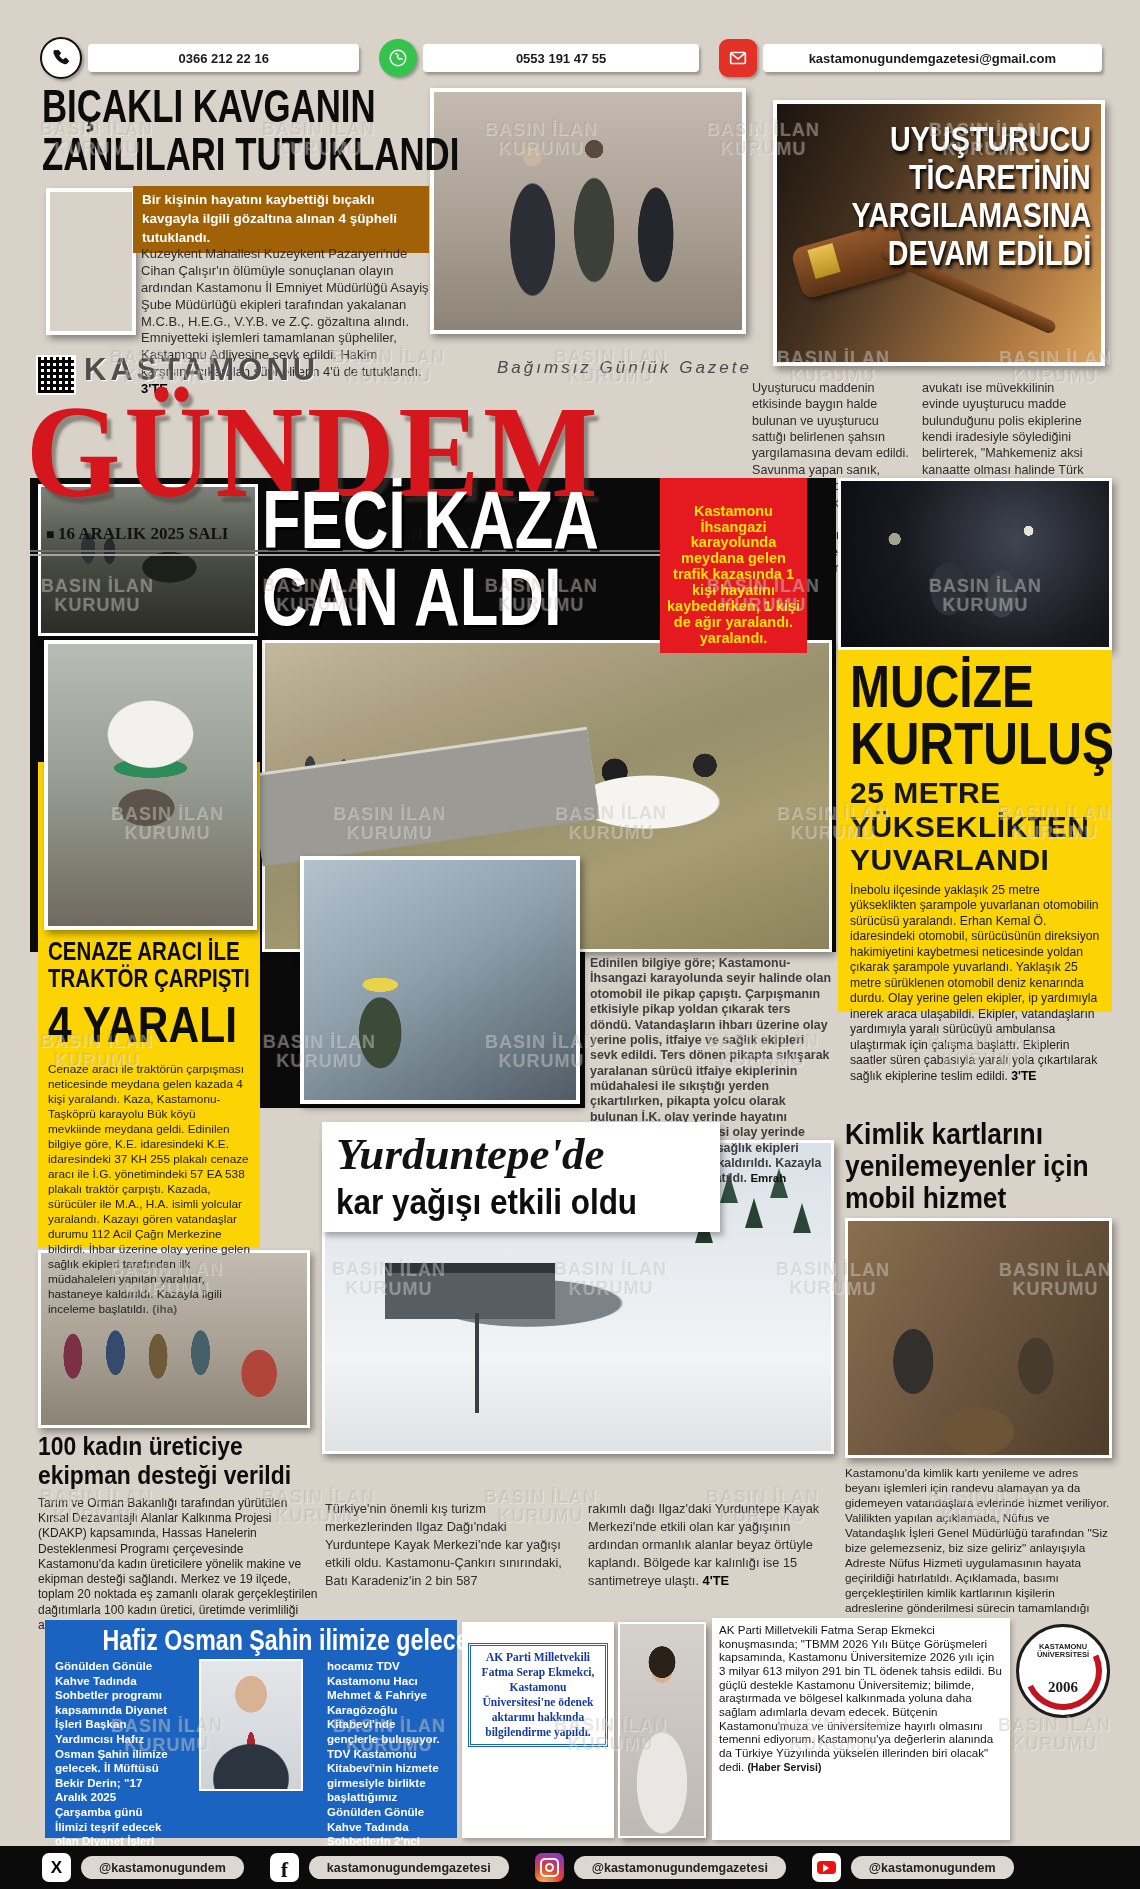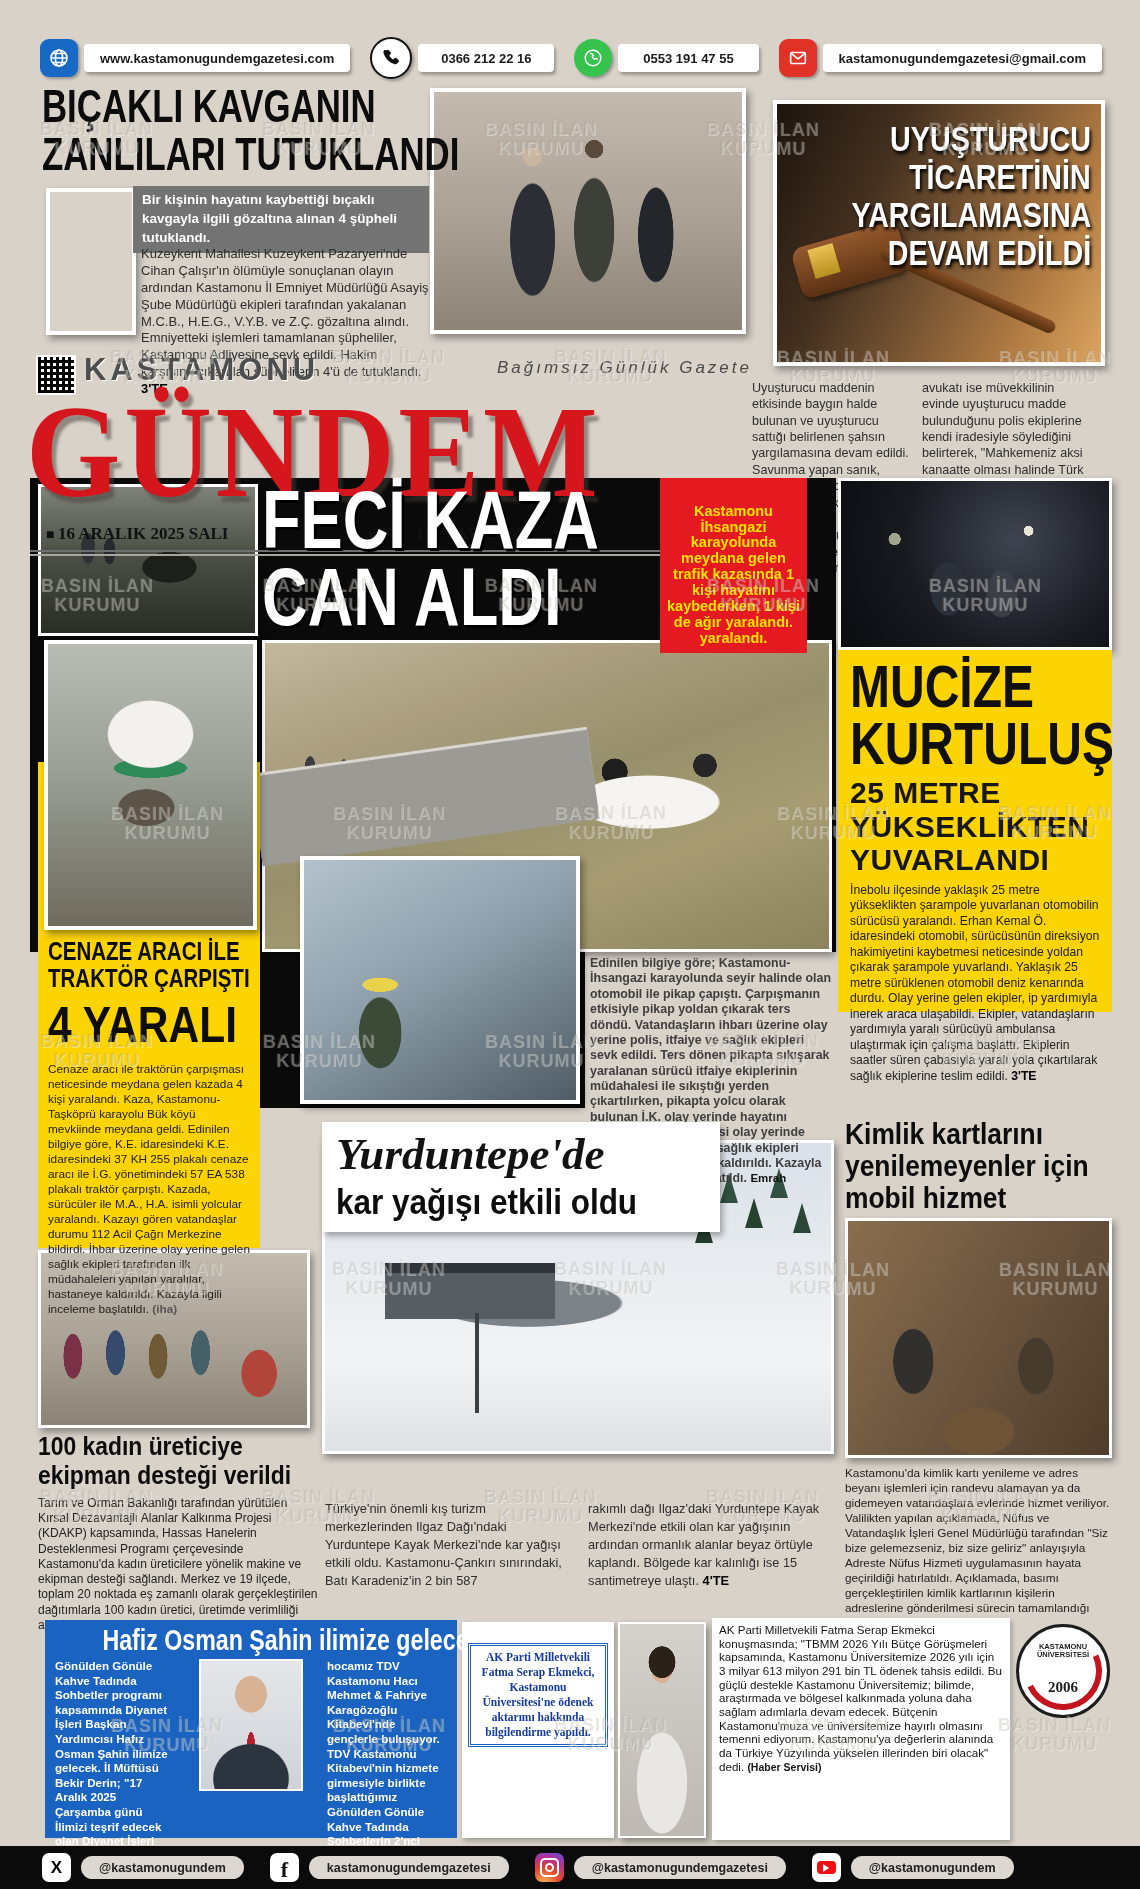--- a/index.html
+++ b/index.html
@@ -23,21 +23,21 @@
              text-shadow:1px 1px 0 #fff;}
   .gundem{font-family:"Liberation Serif",serif;font-weight:bold;font-size:132px;line-height:1;color:#d6161d;
           letter-spacing:4px;text-shadow:5px 6px 3px rgba(70,62,55,.5);}
   .tagline{font-style:italic;font-size:17px;color:#4a4a4a;letter-spacing:3px;}
   .dateline{font-family:"Liberation Serif",serif;font-weight:bold;font-size:17px;color:#111;}
   .dateline::before{content:"■ ";font-size:14px;}
   .rule2{height:6px;background:linear-gradient(#6f6f6f 0 2px,rgba(0,0,0,0) 2px 4px,#a9a49c 4px 6px);}
   
   .h-black{font-weight:bold;color:#0c0c0c;}
   .h-white{font-weight:bold;color:#fff;}
-  .lead-red{background:#737373;color:#fff;font-weight:bold;font-size:13.5px;line-height:1.4;padding:5px 9px;box-sizing:border-box;}
+  .lead-red{background:#a16207;color:#fff;font-weight:bold;font-size:13.5px;line-height:1.4;padding:5px 9px;box-sizing:border-box;}
   .bodytxt{color:#2e2e2e;font-size:13px;line-height:1.3;}
   .smallbody{color:#222;font-size:11.8px;line-height:1.27;}
   .pgref{font-weight:bold;color:#000;}
   .yellowpanel{background:#fcd303;}
   .redbox{background:#e51a20;color:#ffe300;font-weight:bold;font-size:14.5px;line-height:1.1;text-align:center;
           display:flex;align-items:center;justify-content:center;padding:6px 5px;box-sizing:border-box;}
   .caption{font-weight:bold;color:#3e3e3e;font-size:12.4px;line-height:1.24;}
   .bluebox{background:#1b63c0;color:#fff;}
   .kublue{color:#16399d;font-weight:bold;}
   .serifsub{font-family:"Liberation Serif",serif;font-weight:bold;color:#16399d;font-size:11.5px;line-height:1.3;text-align:center;}
@@ -216,30 +216,20 @@
         <div>BASIN İLAN</div>
         <div>KURUMU</div>
       </div>
       <div class="wm" style="left: 998px; top: 1716px;">
         <div>BASIN İLAN</div>
         <div>KURUMU</div>
       </div>
     </div>
 
   <div class="contact">
-    <div class="citem" style="flex:1.15">
-      <span class="cicon" style="background:#1769c4">
-        <svg width="24" height="24" viewBox="0 0 24 24" fill="none" stroke="#fff" stroke-width="1.6">
-            <circle cx="12" cy="12" r="8"></circle>
-            <ellipse cx="12" cy="12" rx="3.6" ry="8"></ellipse>
-            <path d="M4 12h16M5.5 7.5h13M5.5 16.5h13"></path>
-          </svg>
-      </span>
-      <span class="cpill" style="flex:1">www.kastamonugundemgazetesi.com</span>
-    </div>
     <div class="citem" style="flex:1">
       <span class="cicon" style="background:#fff;border:2px solid #111;border-radius:50%">
         <svg width="20" height="20" viewBox="0 0 24 24" fill="#111">
             <path d="M6.6 2.8c.8-.8 2-.8 2.7 0l2 2c.8.8.8 2 0 2.7l-1 1c-.3.3-.3.8-.1 1.2.9 1.6 2.2 2.9 3.8 3.8.4.2.9.2 1.2-.1l1-1c.8-.8 2-.8 2.7 0l2 2c.8.8.8 2 0 2.7l-1.2 1.2c-1 1-2.5 1.4-3.9.9-3-1-5.7-2.7-7.9-4.9S4.1 9.4 3.1 6.4c-.5-1.4-.1-2.9.9-3.9z"></path>
           </svg>
       </span>
       <span class="cpill" style="flex:1">0366 212 22 16</span>
     </div>
     <div class="citem" style="flex:1">
       <span class="cicon" style="background:#35c24d;border-radius:50%">

